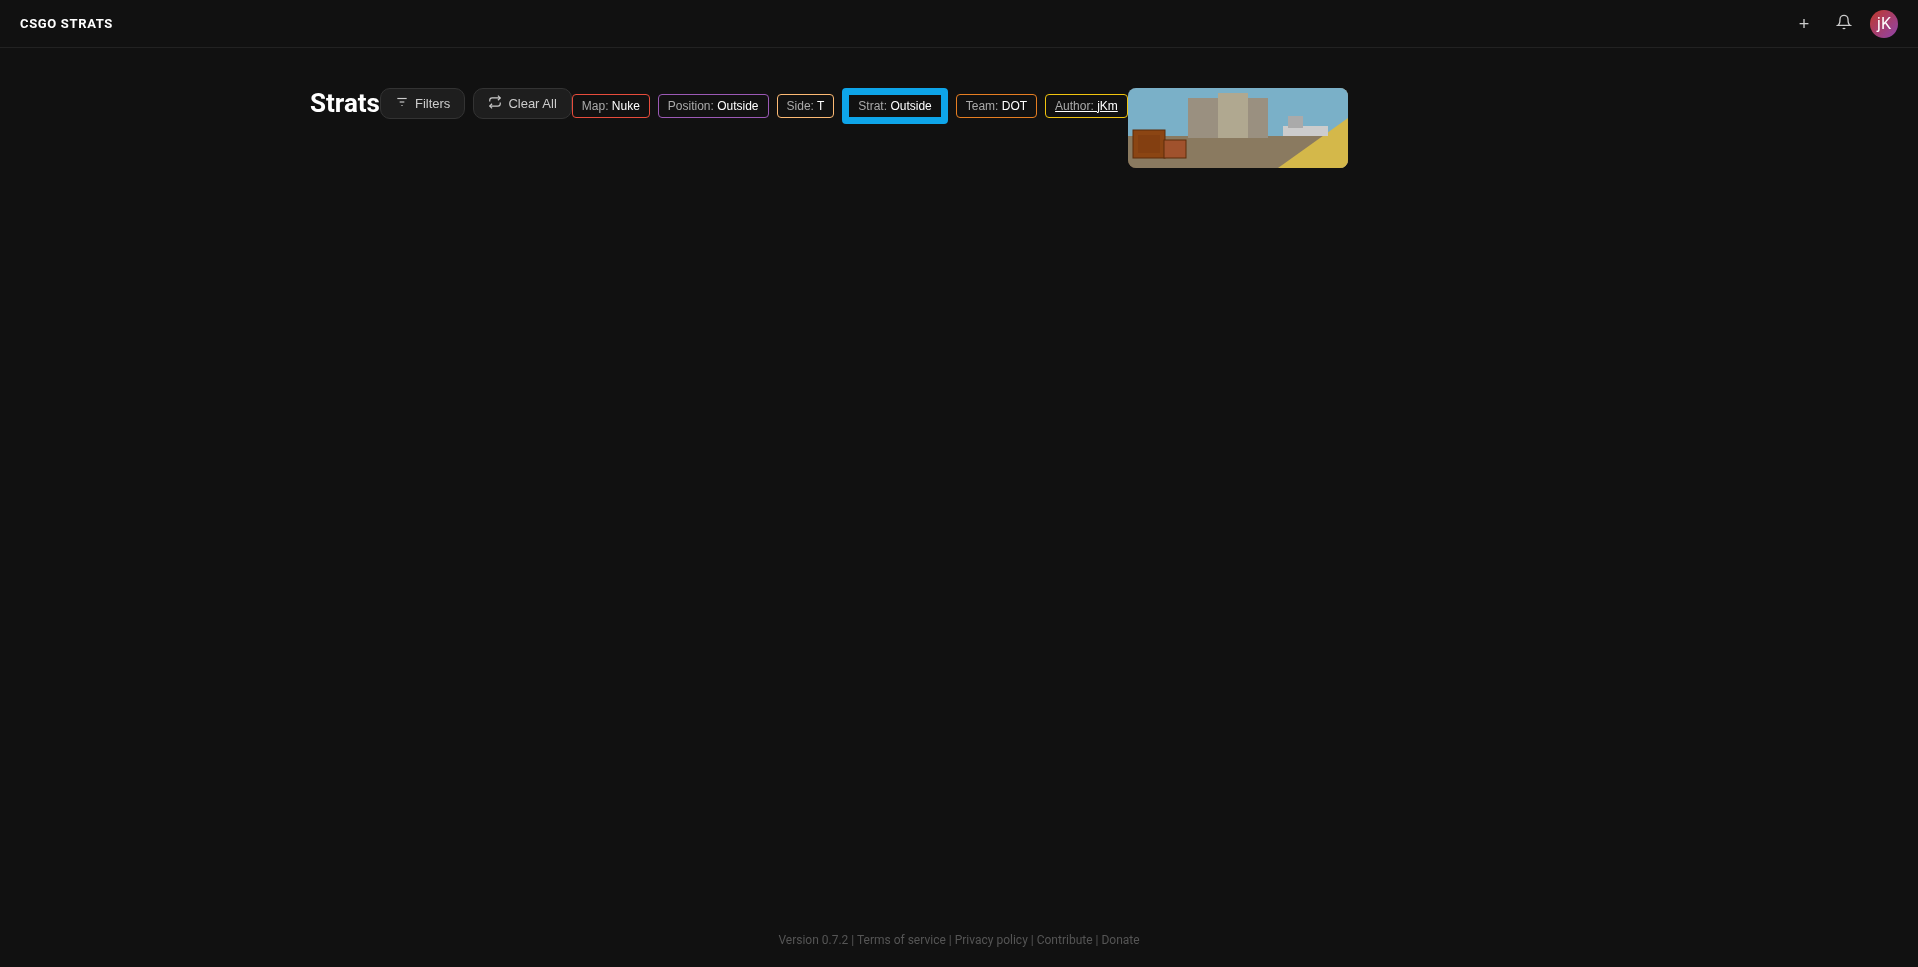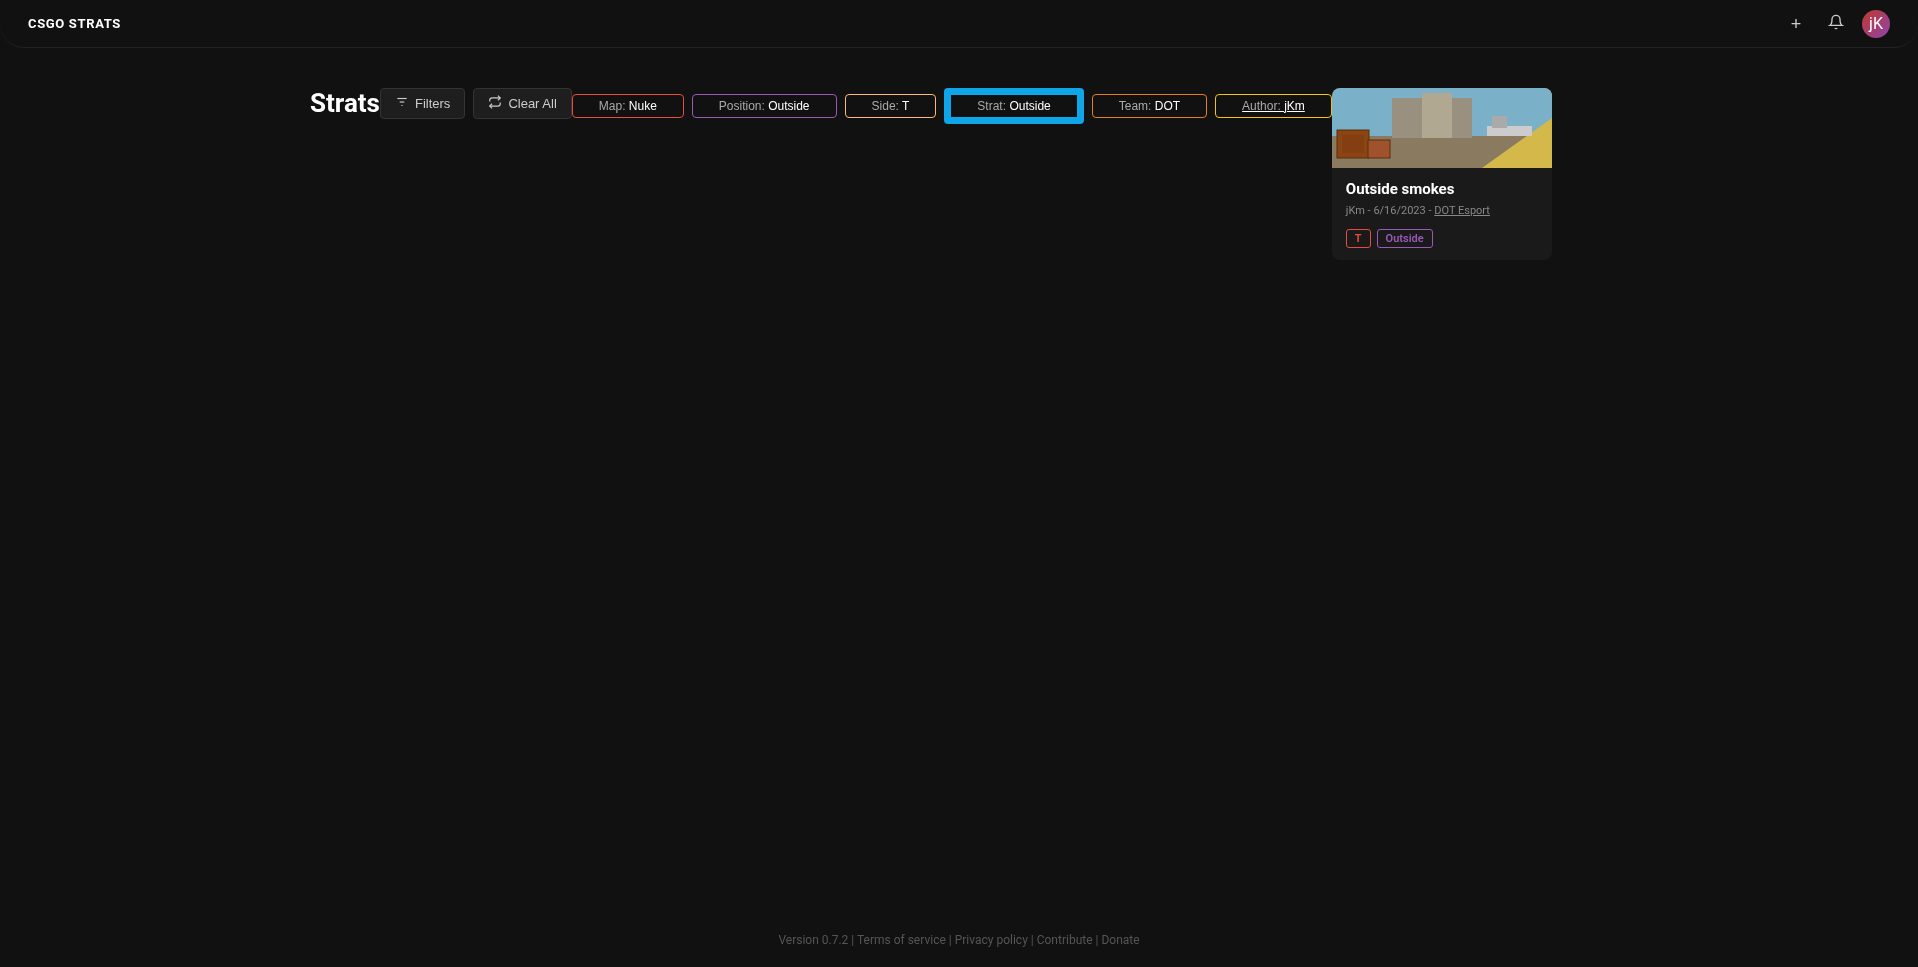--- a/index.html
+++ b/index.html
@@ -11,25 +11,24 @@
       min-height: 967px;
       display: flex;
       flex-direction: column;
     }
 
     
     .navbar {
       display: flex;
       align-items: center;
       justify-content: space-between;
-      padding: 0 28px;
+      padding: 0 20px;
       height: 48px;
       background-color: #111111;
       border-bottom: 1px solid #222222;
-      border-radius: 24px;
     }
 
     .navbar-brand {
       font-size: 13px;
       font-weight: 700;
       letter-spacing: 0.05em;
       color: #ffffff;
       text-transform: uppercase;
     }
 
@@ -90,36 +89,36 @@
     }
 
     .toolbar-btn {
       display: flex;
       align-items: center;
       gap: 6px;
       background: #1e1e1e;
       border: 1px solid #333333;
       color: #cccccc;
       padding: 6px 14px;
-      border-radius: 4px;
+      border-radius: 10px;
       font-size: 13px;
       cursor: pointer;
     }
 
     
     .filter-tags {
       display: flex;
       align-items: center;
       gap: 8px;
       flex-wrap: wrap;
       margin-bottom: 24px;
     }
 
     .filter-tag {
-      padding: 4px 26px;
+      padding: 4px 9px;
       border-radius: 4px;
       font-size: 12px;
       cursor: pointer;
       white-space: nowrap;
     }
 
     .filter-tag.map {
       border: 1px solid #e74c3c;
       color: #ffffff;
       background: transparent;
@@ -346,34 +345,20 @@
             <rect x="5" y="42" width="32" height="28" fill="#8B4513" stroke="#5C2D0A" stroke-width="1"></rect>
             <rect x="10" y="47" width="22" height="18" fill="#7B3A0F" opacity="0.5"></rect>
 
             <rect x="36" y="52" width="22" height="18" fill="#A0522D" stroke="#5C2D0A" stroke-width="1"></rect>
 
             <polygon points="150,80 220,30 220,80" fill="#d4b84a"></polygon>
 
             <rect x="155" y="38" width="45" height="10" fill="#cccccc"></rect>
             <rect x="160" y="28" width="15" height="12" fill="#aaaaaa"></rect>
           </svg>
-        </div>
-      </div>
-      <div class="strat-card-body">
-        <div class="strat-card-title">Outside smokes</div>
-        <div class="strat-card-meta">
-          <span>jKm</span>
-          <span> - </span>
-          <span>6/16/2023</span>
-          <span> - </span>
-          <a href="#">DOT Esport</a>
-        </div>
-        <div class="strat-card-tags">
-          <span class="card-tag side-t">T</span>
-          <span class="card-tag position-outside">Outside</span>
         </div>
       </div>
     </div>
 
   </div>
 
 </main>
 
 <footer class="footer">
   <div>

